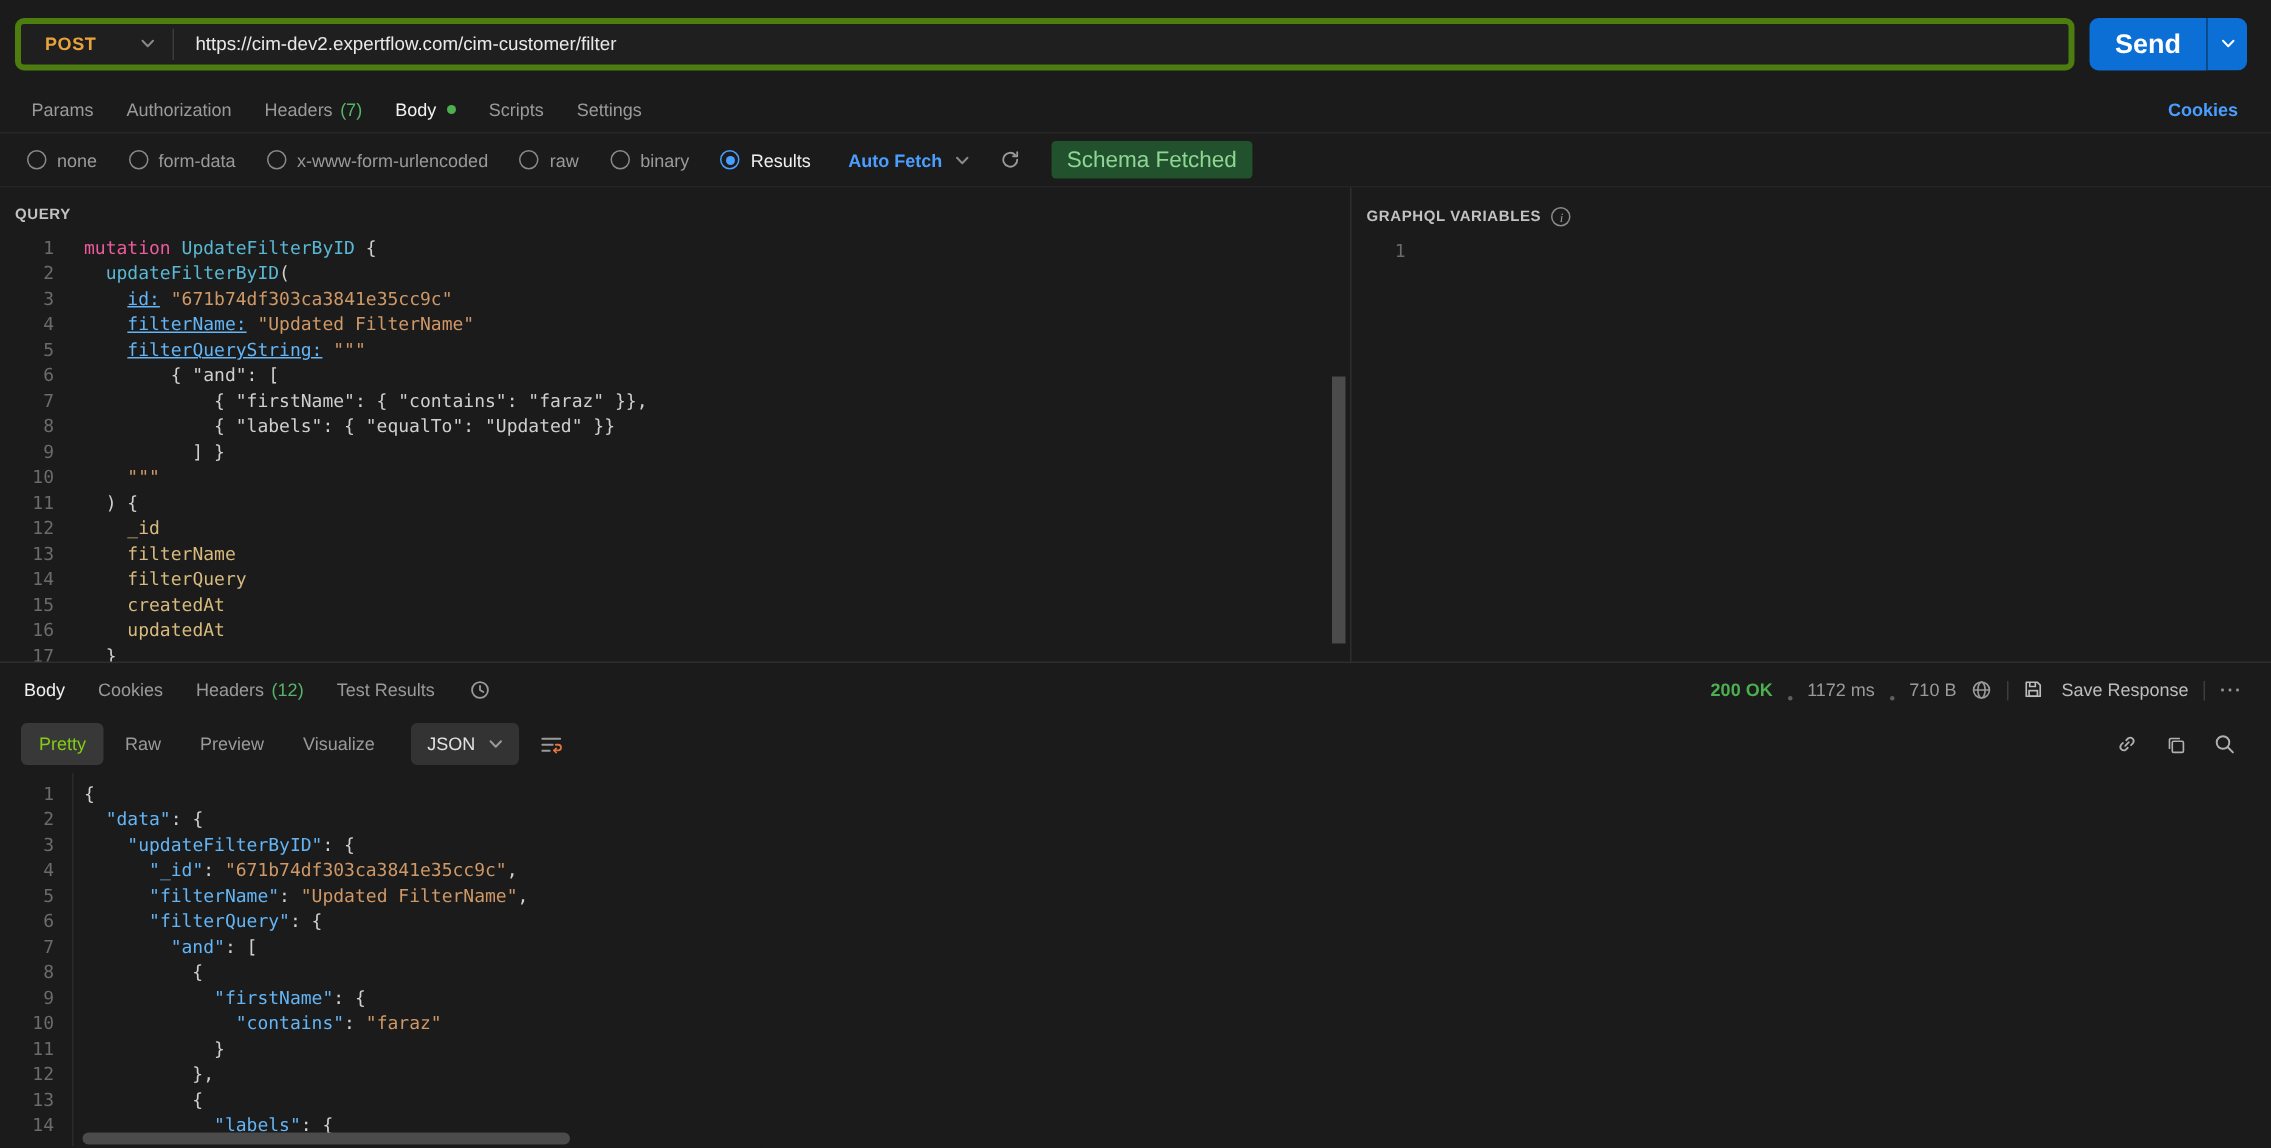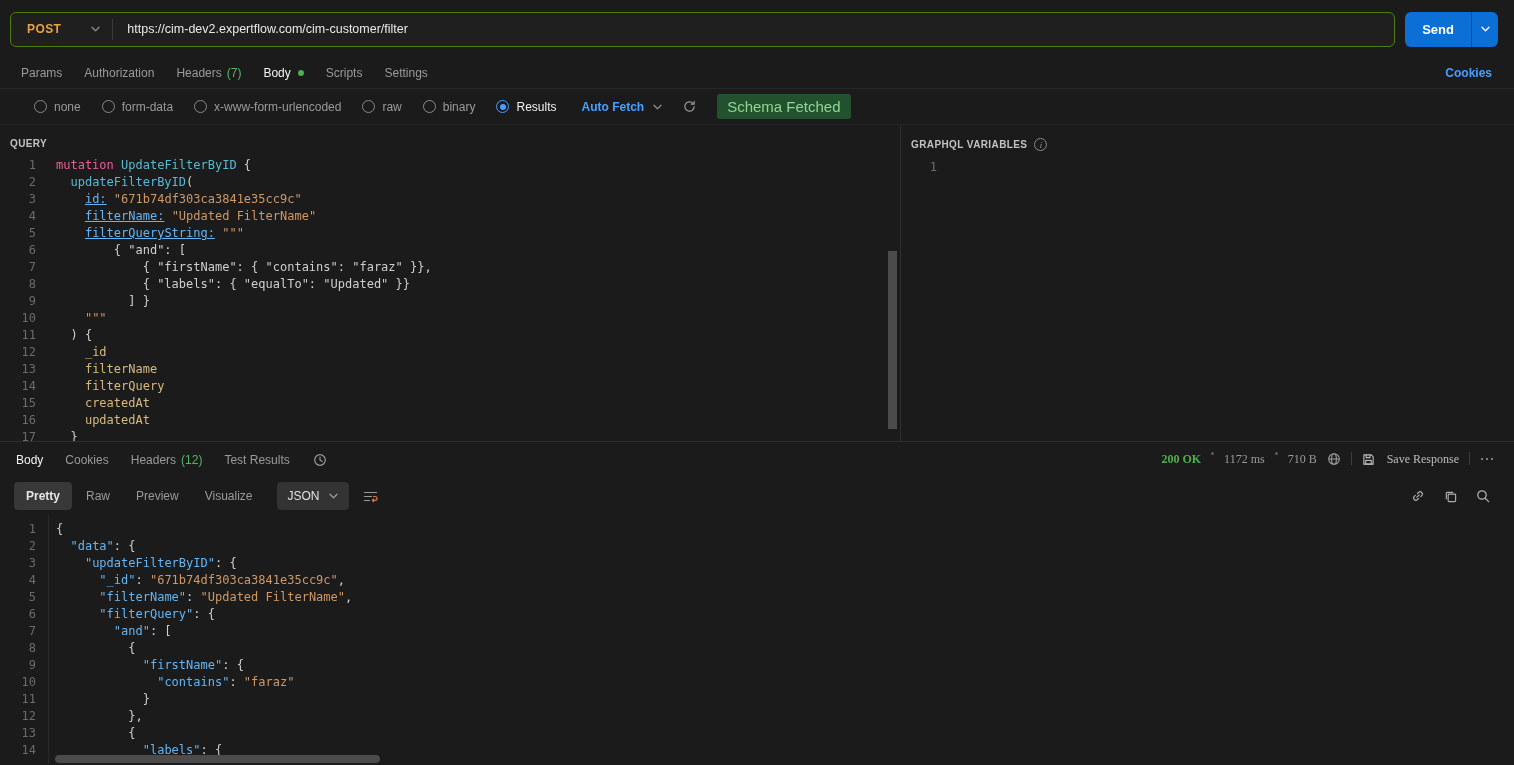--- a/index.html
+++ b/index.html
@@ -8,41 +8,41 @@
     background:#1b1b1b;
     font-family:"Liberation Sans", sans-serif;
     color:#dddddd;
     font-size:12px;
   }
   svg { display:block; }
   .icon { display:inline-flex; align-items:center; justify-content:center; }
 
   
   .topbar { display:flex; align-items:center; gap:10px; height:58px; padding:0 16px 0 10px; }
-  .url-container { flex:1; display:flex; align-items:center; height:35px; border:1px solid #4d7c0f; border-radius:6px; background:#1f1f1f; }
+  .url-container { flex:1; display:flex; align-items:center; height:35px; border:4px solid #4d7c0f; border-radius:6px; background:#1f1f1f; }
   .method-select { display:flex; align-items:center; gap:30px; padding:0 12px 0 16px; cursor:pointer; height:100%; }
   .method-label { color:var(--method-post,#e8a33d); font-weight:700; font-size:12px; letter-spacing:.4px; }
   .method-select .icon { color:#8a8a8a; }
   .vdiv { width:1px; height:21px; background:#3a3a3a; }
   .url-input { flex:1; padding:0 14px; font-size:12.5px; color:#e9e9e9; background:transparent; border:none; outline:none; font-family:inherit; }
   .send-group { display:flex; height:35px; }
-  .send-btn { background:var(--accent-blue,#0b6fd6); color:#fff; border:none; font-size:13px; font-weight:600; padding:0 17px; border-radius:6px 0 0 6px; cursor:pointer; font-family:inherit; }
+  .send-btn { background:var(--accent-blue,#0b6fd6); color:#fff; border:none; font-size:18px; font-weight:600; padding:0 17px; border-radius:6px 0 0 6px; cursor:pointer; font-family:inherit; }
   .send-caret { background:var(--accent-blue,#0b6fd6); border:none; border-left:1px solid rgba(0,0,0,.3); color:#fff; width:27px; border-radius:0 6px 6px 0; cursor:pointer; display:flex; align-items:center; justify-content:center; }
 
   
   .req-tabs { display:flex; align-items:center; height:31px; padding:0 10px; border-bottom:1px solid #272727;justify-content:flex-end; }
   .tab { display:flex; align-items:center; gap:5px; padding:0 11px; height:100%; color:#9a9a9a; cursor:pointer; white-space:nowrap; }
   .tab.active { color:#f2f2f2; }
   .count { color:var(--count-green,#55b467); }
   .mod-dot { width:6px; height:6px; border-radius:50%; background:var(--success-green,#4caf50); margin-left:2px; }
   .flex-spacer { flex:1; }
   .cookies-link { color:var(--link-blue,#4a9eff); padding-right:12px; cursor:pointer; font-weight:600; }
 
   
-  .body-opts { display:flex; align-items:center; gap:21px; height:35px; padding:0 18px;margin-left:16px; }
+  .body-opts { display:flex; align-items:center; gap:21px; height:35px; padding:0 18px; }
   .radio-opt { display:flex; align-items:center; gap:7px; color:#9a9a9a; cursor:pointer; }
   .radio { width:13px; height:13px; border:1px solid #8a8a8a; border-radius:50%; position:relative; flex-shrink:0; }
   .radio.checked { border-color:var(--link-blue,#4a9eff); }
   .radio.checked::after { content:""; position:absolute; inset:2.5px; border-radius:50%; background:var(--link-blue,#4a9eff); }
   .radio-opt.selected .radio-label { color:#f0f0f0; }
   .auto-fetch { display:flex; align-items:center; gap:9px; color:var(--link-blue,#4a9eff); font-weight:600; cursor:pointer; margin-left:4px; }
   .auto-fetch .icon { color:#8a8a8a; }
   .refresh-btn { color:#9a9a9a; cursor:pointer; }
   .schema-badge { background:var(--badge-bg,#22512e); color:var(--badge-text,#8fd694); padding:4px 10px; border-radius:3px; font-size:15px; }
 
@@ -64,31 +64,31 @@
   .tk-at { color:#64b5f6;text-decoration:underline; }
   .tk-st { color:#cf9867; }
   .tk-pl { color:#cfcfcf; }
   .tk-fd { color:#d7ba7d; }
   .tk-ky { color:#64b5f6; }
   .vscroll-thumb { position:absolute; right:3px; top:126px; width:9px; height:178px; background:#4b4b4b; cursor:grab; }
 
   
   .resp-tabs { display:flex; align-items:center; height:35px; padding:0 5px; }
   .history-btn { color:#9a9a9a; margin-left:12px; cursor:pointer; }
-  .status-group { margin-left:auto; display:flex; align-items:flex-start; gap:10px; padding-right:14px; color:#9a9a9a;font-family:Liberation Serif, serif; }
+  .status-group { margin-left:auto; display:flex; align-items:flex-end; gap:10px; padding-right:14px; color:#9a9a9a; }
   .status-ok { color:var(--success-green,#4caf50); font-weight:600; }
   .sep-dot { width:3px; height:3px; border-radius:50%; background:#5f5f5f; }
   .sep-pipe { width:1px; height:13px; background:#3d3d3d; }
   .save-group { display:flex; align-items:center; gap:12px; color:#bdbdbd; cursor:pointer; }
   .more-btn { color:#9a9a9a; letter-spacing:1px; font-weight:700; cursor:pointer; }
   .globe-btn { color:#9a9a9a; cursor:pointer; }
 
   .resp-toolbar { display:flex; align-items:center; height:38px; padding:0 14px; gap:2px; }
   .view-tab { color:#9a9a9a; padding:7px 12px; border-radius:4px; cursor:pointer; }
-  .view-tab.active { background:#383838; color:#e5e5e5;font-weight:bold; }
+  .view-tab.active { background:#383838; color:#84cc16; }
   .format-select { display:flex; align-items:center; gap:9px; background:#333333; border-radius:4px; padding:7px 11px; color:#e2e2e2; margin-left:10px; cursor:pointer; }
   .format-select .icon { color:#9a9a9a; }
   .wrap-btn { margin-left:12px; cursor:pointer; }
   .resp-tools { margin-left:auto; display:flex; align-items:center; gap:19px; padding-right:10px; color:#b0b0b0; }
   .resp-tools .icon { cursor:pointer; }
 
   .resp-editor { height:249px; overflow:hidden; position:relative; padding-top:6px; }
   .gutter-line { position:absolute; left:48px; top:0; bottom:0; width:1px; background:#2a2a2a; }
   .hscroll-thumb { position:absolute; bottom:1px; left:55px; width:325px; height:8px; background:#4b4b4b; border-radius:4px; cursor:grab; }
 </style>

